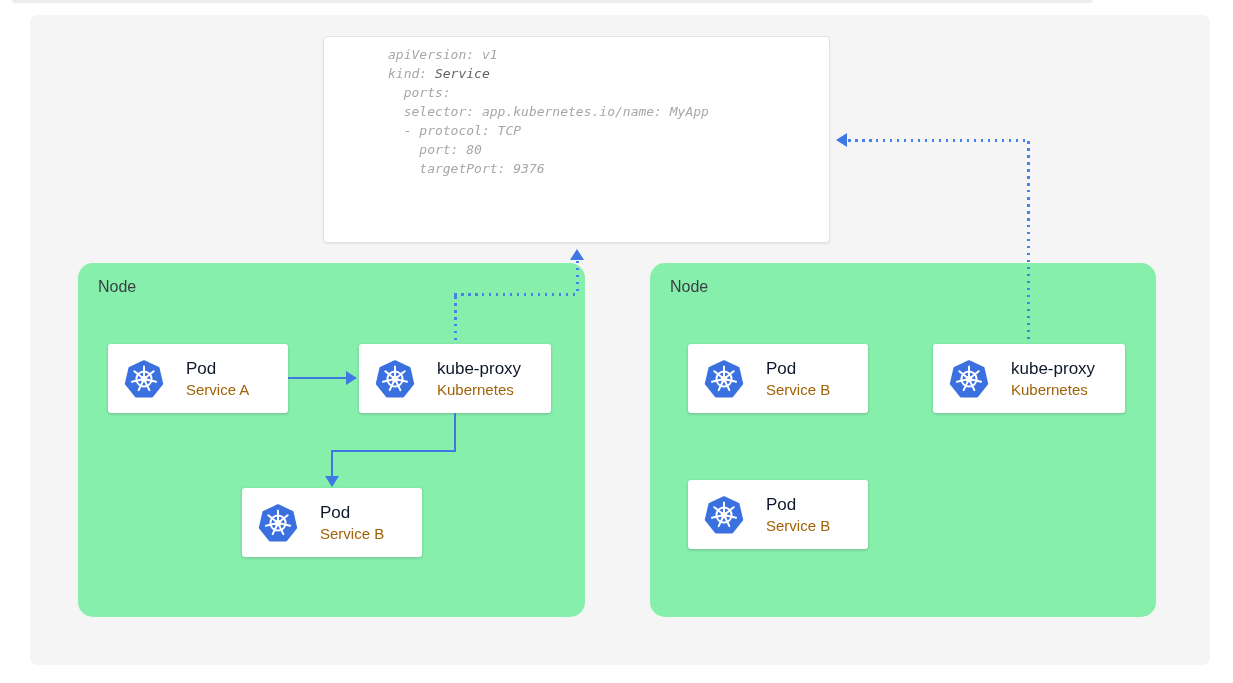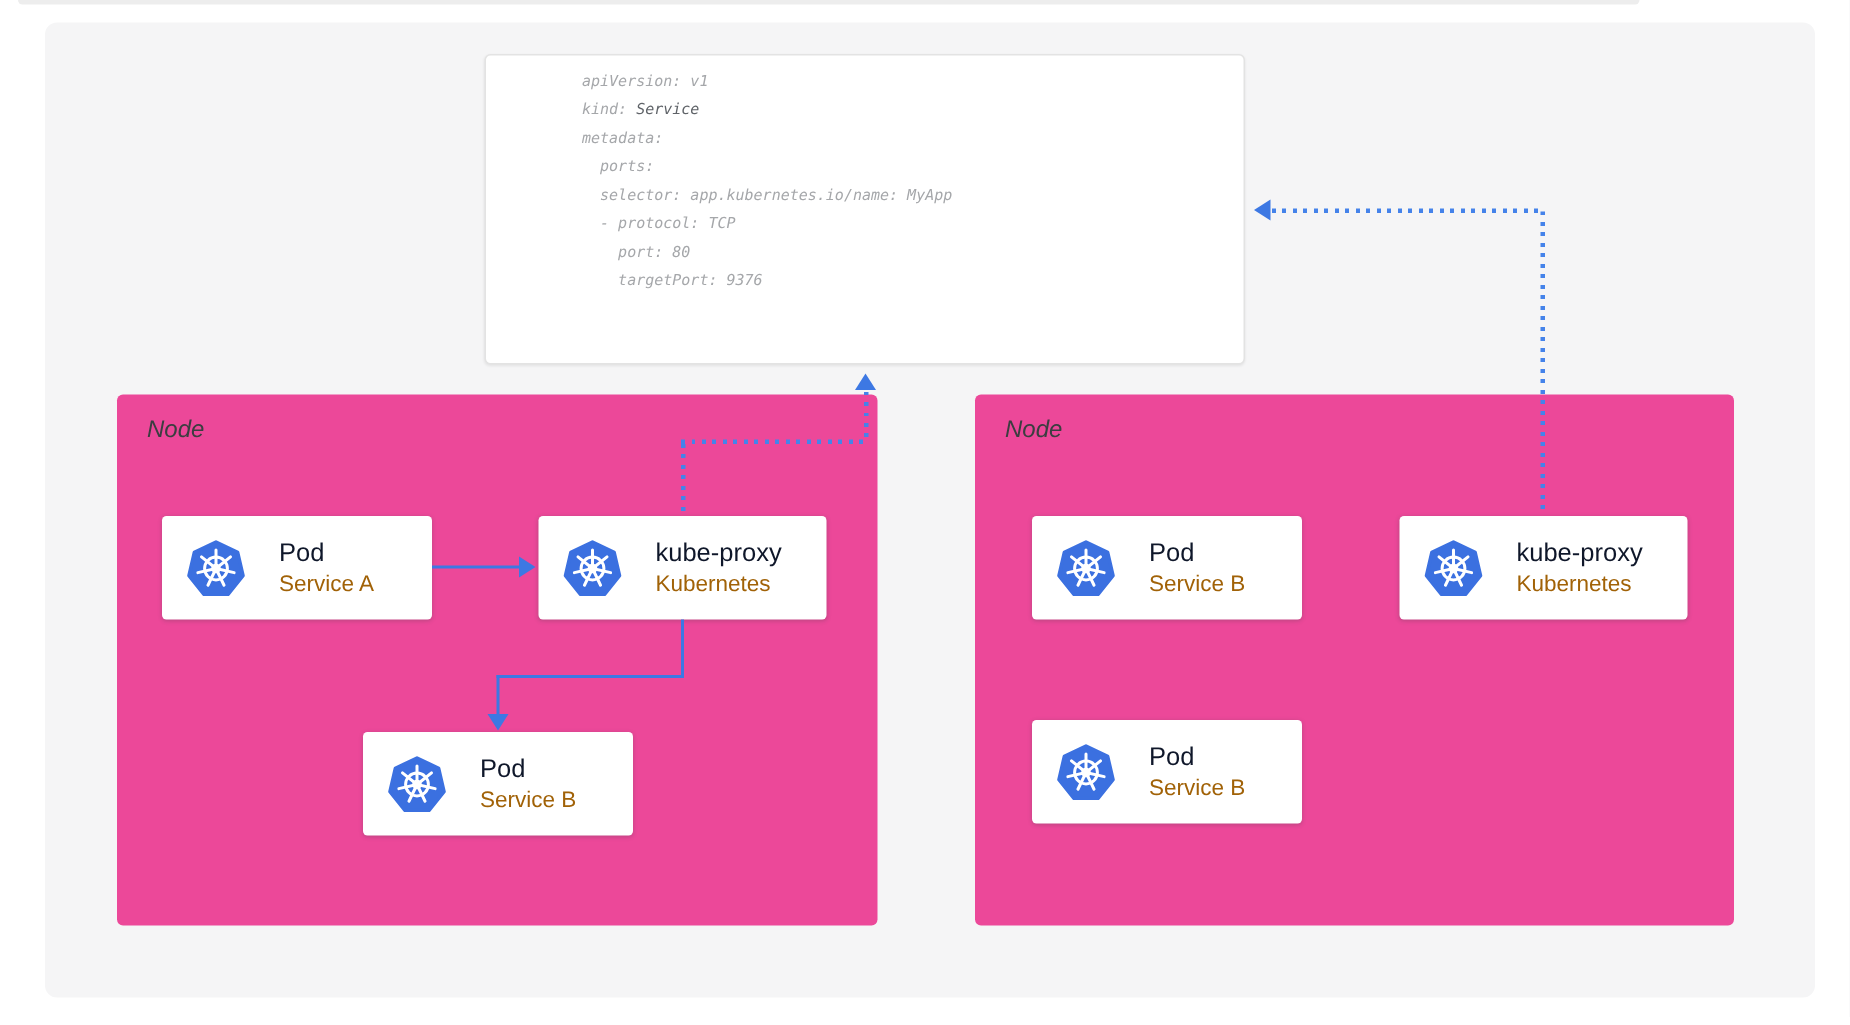--- a/index.html
+++ b/index.html
@@ -29,32 +29,31 @@
     left: 323px; top: 36px; width: 507px; height: 207px;
     background: #ffffff;
     border: 1px solid #e3e3e3;
     border-radius: 4px;
     box-shadow: 0 1px 2px rgba(0,0,0,0.08);
     padding: 8px 0 0 64px;
   }
   .code-line {
     font-family: "DejaVu Sans Mono", monospace;
     font-style: italic;
-    font-size: 10px;
+    font-size: 13px;
     line-height: 19px;
     color: #a5a7aa;
     white-space: pre;
   }
   .code-line b { font-weight: 400; color: #5f6368; }
 
   
   .node-box {
-    background: #ec4899;
-    border-radius: 4px;
-    font-style: italic;
+    background: #86efac;
+    border-radius: 15px;
   }
   .node-left  { left: 78px;  top: 263px; width: 507px; height: 354px; }
   .node-right { left: 650px; top: 263px; width: 506px; height: 354px; }
   .node-label {
     position: absolute; left: 20px; top: 15px;
     font-size: 16px; color: #3b3e40;
   }
 
   
   .comp-card {
@@ -110,21 +109,20 @@
     </g>
   </defs>
 </svg>
 
 <div class="abs top-divider"></div>
 <div class="abs canvas-panel"></div>
 
 <div class="abs yaml-card">
   <div class="code-line"><span>apiVersion: v1</span></div>
   <div class="code-line"><span>kind: </span><b>Service</b></div>
-  <div class="code-line"><span>metadata:</span></div>
   <div class="code-line"><span>  ports:</span></div>
   <div class="code-line"><span>  selector: app.kubernetes.io/name: MyApp</span></div>
   <div class="code-line"><span>  - protocol: TCP</span></div>
   <div class="code-line"><span>    port: 80</span></div>
   <div class="code-line"><span>    targetPort: 9376</span></div>
 </div>
 
 <div class="abs node-box node-left">
   <div class="node-label">Node</div>
 </div>

